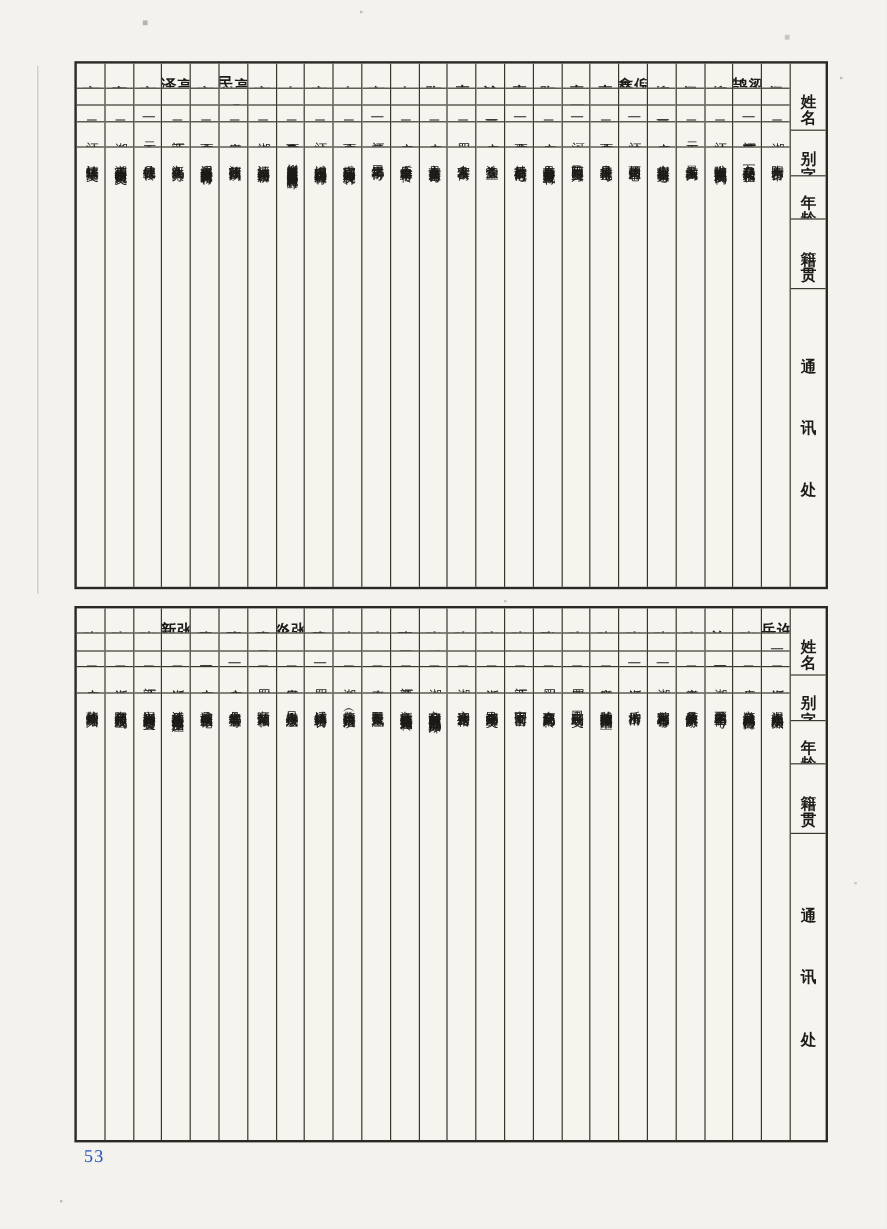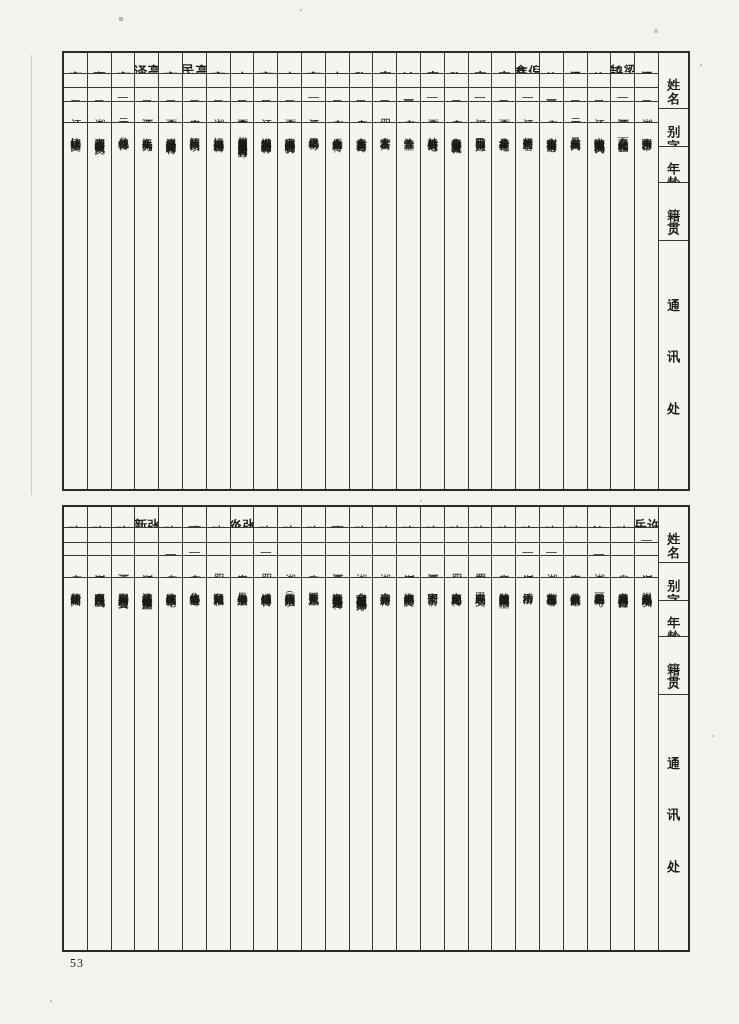--- a/index.html
+++ b/index.html
@@ -75,21 +75,21 @@
   .native{font-size:11px;letter-spacing:1px;max-height:100%;}
   .addr{font-size:10.5px;letter-spacing:0.5px;height:98%;line-height:1.12;}
   .addr.small{font-size:9.5px;line-height:1.18;}
 
   .hlabel{font-size:13px;font-weight:bold;}
   .h2{letter-spacing:13px;}
   .h3{letter-spacing:52px;}
 
   .page-number{
     position:absolute;left:70px;top:956px;
-    font-size:12px;letter-spacing:1px;color:#0f172a;
+    font-size:15px;letter-spacing:1px;color:#1d4ed8;
   }
 </style>
 </head>
 <body>
 
 <div class="page">
   <div class="fold-line"></div>
   <div class="noise"></div>
 
   <section class="reg-table table-top">

